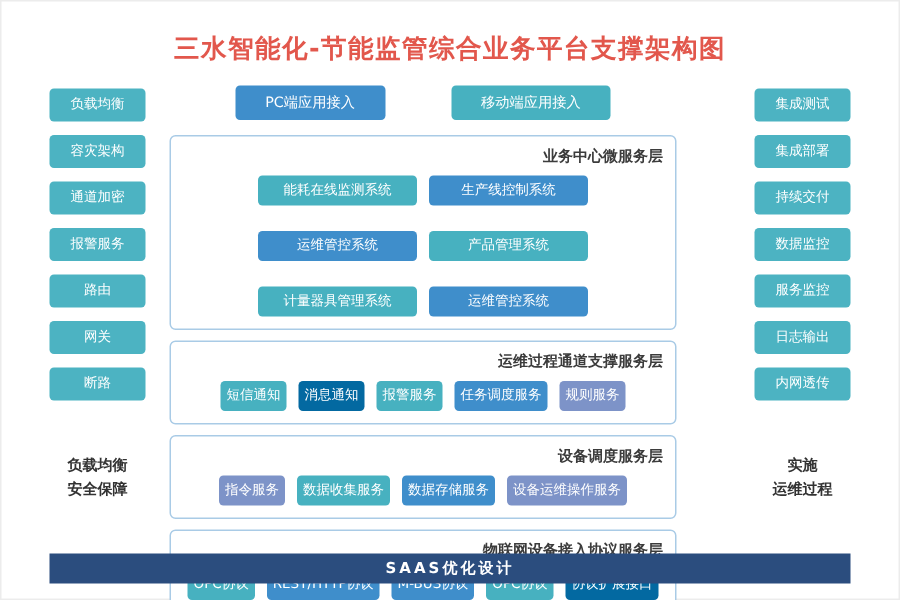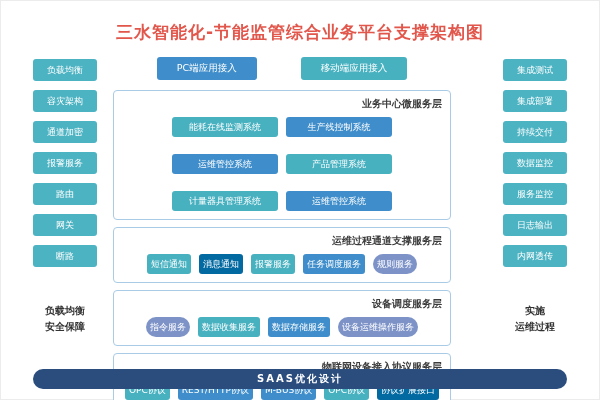--- a/index.html
+++ b/index.html
@@ -46,28 +46,28 @@
   }
   .chip-row{display:flex;flex-wrap:wrap;justify-content:center;gap:17px 8px;}
   .chip{
     color:#fff;font-size:9px;line-height:10px;padding:5px 4px;border-radius:3px;
     text-align:center;white-space:nowrap;
   }
   .layer-1 .chip{width:106px;padding:5px 0;}
 
   .c-teal{background:#47b1c0;}
   .c-blue{background:#3f8ecb;}
-  .c-indigo{background:#7d93c8;border-radius:10px;}
+  .c-indigo{background:#7d93c8;}
   .c-light{background:#0369a1;}
 
   .saas-bar{
     position:absolute;left:32px;right:32px;top:368px;height:20px;
     background:#2b4d7e;color:#fff;font-size:10px;font-weight:bold;
     display:flex;align-items:center;justify-content:center;
-    border-radius:10px;letter-spacing:2px;
+    border-radius:0;letter-spacing:2px;
   }
 </style>
 </head>
 <body>
 
 <div class="stage">
 
   <div class="diagram-title">三水智能化-节能监管综合业务平台支撑架构图</div>
 
   <div class="side left">

